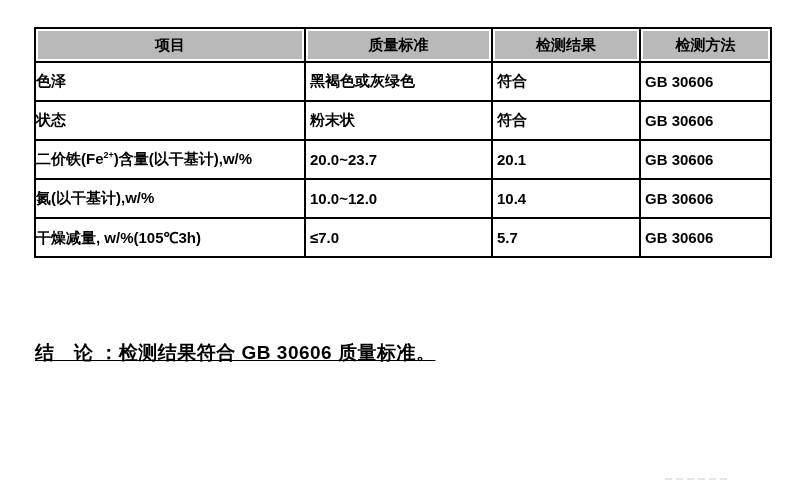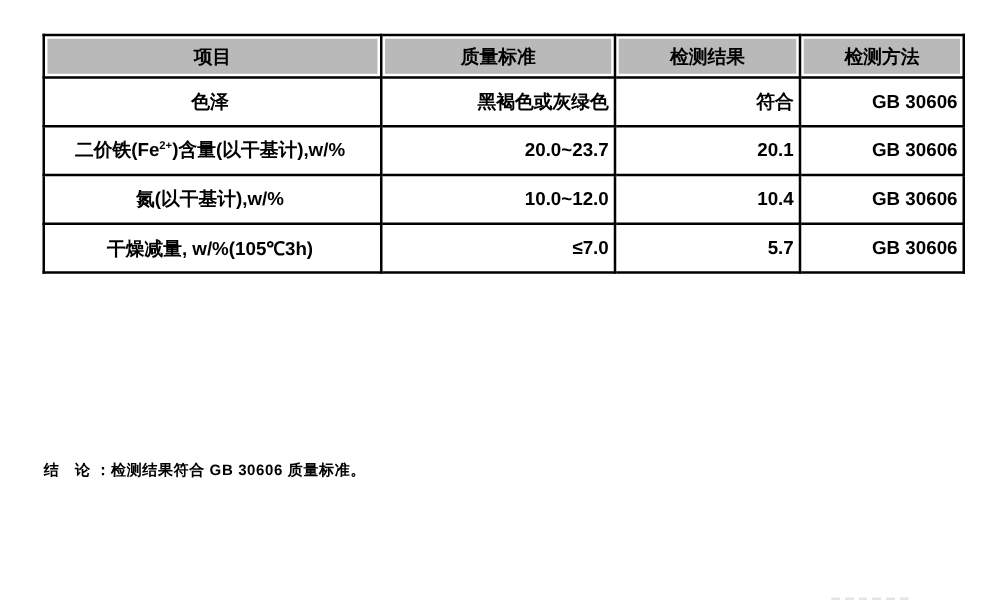--- a/index.html
+++ b/index.html
@@ -37,40 +37,41 @@
     background: #b9b9b9;
     height: 100%;
     display: flex;
     align-items: center;
     justify-content: center;
     font-weight: bold;
     font-size: 15px;
   }
   table.report td {
     height: 37px;
-    text-align: right;
+    text-align: left;
     font-weight: 600;
     padding: 0 4px;
   }
   table.report td.item-cell {
-    text-align: center;
+    text-align: left;
     padding-left: 0;
     margin-top: 24px;
   }
   td sup {
     font-size: 9px;
     line-height: 0;
   }
   .conclusion {
     position: absolute;
     left: 35px;
-    top: 368px;
-    font-size: 12px;
+    top: 340px;
+    font-size: 19px;
     font-weight: bold;
     letter-spacing: 0.5px;
+    text-decoration: underline;
   }
   .smudge {
     position: absolute;
     left: 665px;
     top: 478px;
     width: 62px;
     height: 2px;
     background: repeating-linear-gradient(90deg, #cfcfcf 0 7px, transparent 7px 11px);
     opacity: 0.55;
   }
@@ -104,20 +105,26 @@
       </tr>
     </thead>
     <tbody>
       <tr>
         <td class="item-cell">色泽</td>
         <td>黑褐色或灰绿色</td>
         <td>符合</td>
         <td>GB 30606</td>
       </tr>
       <tr>
+        <td class="item-cell">状态</td>
+        <td>粉末状</td>
+        <td>符合</td>
+        <td>GB 30606</td>
+      </tr>
+      <tr>
         <td class="item-cell"><span>二价铁(Fe</span><sup>2+</sup><span>)含量(以干基计),w/%</span></td>
         <td>20.0~23.7</td>
         <td>20.1</td>
         <td>GB 30606</td>
       </tr>
       <tr>
         <td class="item-cell">氮(以干基计),w/%</td>
         <td>10.0~12.0</td>
         <td>10.4</td>
         <td>GB 30606</td>

